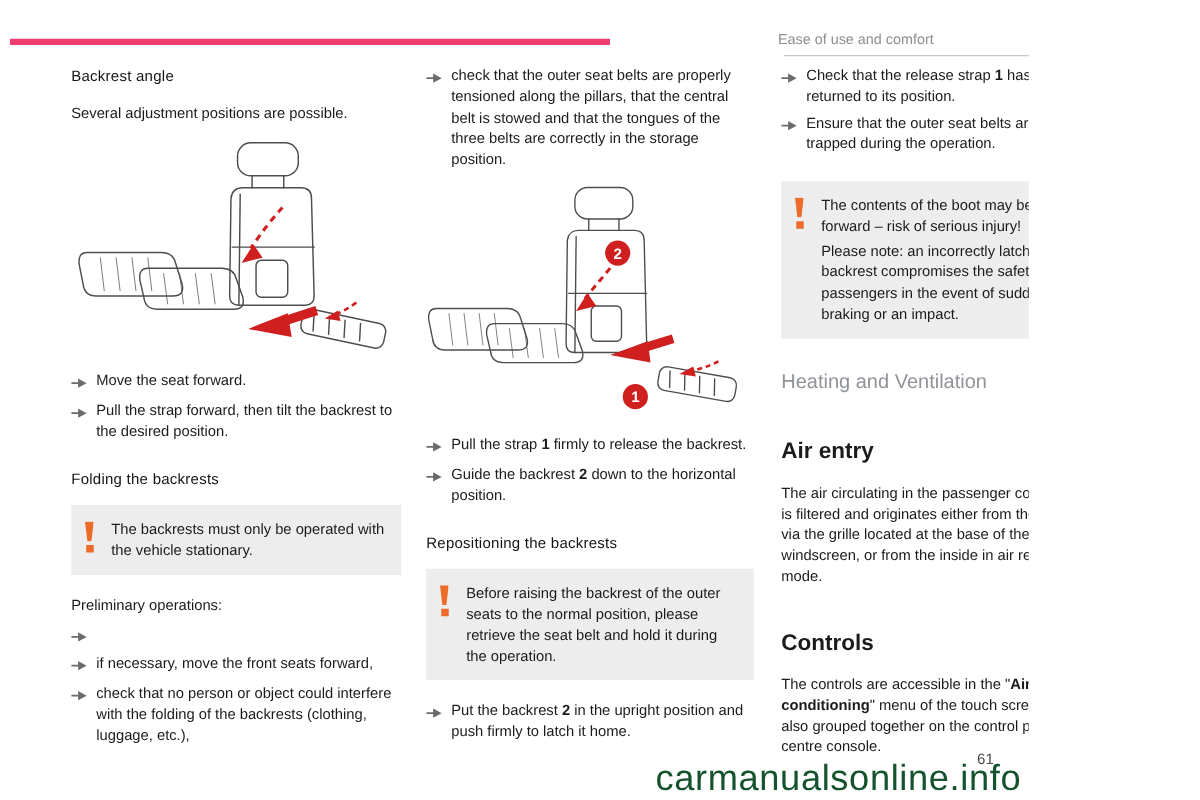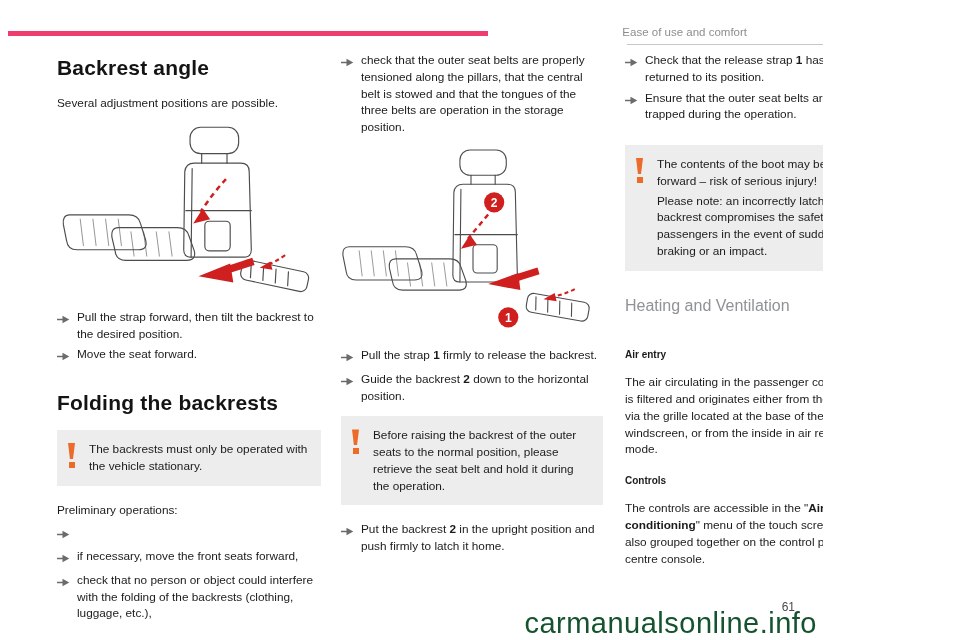--- a/index.html
+++ b/index.html
@@ -7,24 +7,24 @@
   .page{position:relative;width:823px;height:640px;background:#fff;overflow:hidden;
         font-family:"Liberation Sans","DejaVu Sans",sans-serif;color:#1b1b1b}
   .accent-line{position:absolute;left:8px;top:31px;width:480px;height:5px;background:#ee3d6f}
   .header-title{position:absolute;top:26px;right:76px;font-size:11.5px;color:#8b8e90}
   .header-rule{position:absolute;top:44px;left:627px;width:325px;height:1px;background:#c7c7c7}
   .chapter-num{position:absolute;top:152px;right:10px;font-size:64px;font-weight:700;color:#ee3d6f;line-height:1}
   .col{position:absolute;top:52px;font-size:11.8px;line-height:1.42}
   .col1{left:57px;width:264px}
   .col2{left:341px;width:262px}
   .col3{left:625px;width:262px}
-  .h-main{font-size:21px;font-weight:700;color:#141414;margin:1px 0 12px;letter-spacing:.2px}
+  .h-main{font-size:12px;font-weight:400;color:#141414;margin:1px 0 12px;letter-spacing:.2px}
   .mt-lg{margin-top:22px}
   .h-section{font-size:16px;font-weight:400;color:#8f9296;margin:24px 0 31px}
-  .h-sub{font-size:10px;font-weight:700;margin:6px 0 10px}
+  .h-sub{font-size:18px;font-weight:700;margin:6px 0 10px}
   p.body{margin:12px 0 10px}
   .bullet{display:flex;margin:0 0 4px}
   .bullet .ic{flex:0 0 20px;padding-top:3px}
   .warnbox{position:relative;background:#ededed;padding:11px 12px 11px 32px;margin:12px 0 16px}
   .warnbox p{margin:0}
   .warnbox p + p{margin-top:3px}
   .warn-icon{position:absolute;left:11px;top:13px;width:7px;height:26px}
   .warn-icon::before{content:"";position:absolute;left:0;top:0;width:7px;height:16px;background:#ec6b28;
                      clip-path:polygon(0 0,100% 0,72% 100%,28% 100%)}
   .warn-icon::after{content:"";position:absolute;left:1px;bottom:1px;width:6px;height:6px;background:#ec6b28}
@@ -87,28 +87,28 @@
           <path d="M202 132 l-10 6 12 2 z" fill="#cf1f1f"></path>
         </g>
       </svg>
     </figure>
 
     <div class="bullet">
       <span class="ic"><svg width="13" height="9" viewBox="0 0 13 9">
             <path d="M0 4.5h6.5" stroke="#6b6b6b" stroke-width="1.5" fill="none"></path>
             <path d="M5.5 0.8L12.3 4.5L5.5 8.2z" fill="#6b6b6b"></path>
           </svg></span>
+      <span>Move the seat forward.</span>
+    </div>
+    <div class="bullet">
+      <span class="ic"><svg width="13" height="9" viewBox="0 0 13 9">
+            <path d="M0 4.5h6.5" stroke="#6b6b6b" stroke-width="1.5" fill="none"></path>
+            <path d="M5.5 0.8L12.3 4.5L5.5 8.2z" fill="#6b6b6b"></path>
+          </svg></span>
       <span>Pull the strap forward, then tilt the backrest to the desired position.</span>
-    </div>
-    <div class="bullet">
-      <span class="ic"><svg width="13" height="9" viewBox="0 0 13 9">
-            <path d="M0 4.5h6.5" stroke="#6b6b6b" stroke-width="1.5" fill="none"></path>
-            <path d="M5.5 0.8L12.3 4.5L5.5 8.2z" fill="#6b6b6b"></path>
-          </svg></span>
-      <span>Move the seat forward.</span>
     </div>
 
     <h2 class="h-main mt-lg">Folding the backrests</h2>
 
     <div class="warnbox">
       <span class="warn-icon"></span>
       <p>The backrests must only be operated with the vehicle stationary.</p>
     </div>
 
     <p class="body" style="margin-bottom:6px">Preliminary operations:</p>
@@ -133,21 +133,21 @@
       <span>check that no person or object could interfere with the folding of the backrests (clothing, luggage, etc.),</span>
     </div>
   </section>
 
   <section class="col col2">
     <div class="bullet">
       <span class="ic"><svg width="13" height="9" viewBox="0 0 13 9">
             <path d="M0 4.5h6.5" stroke="#6b6b6b" stroke-width="1.5" fill="none"></path>
             <path d="M5.5 0.8L12.3 4.5L5.5 8.2z" fill="#6b6b6b"></path>
           </svg></span>
-      <span>check that the outer seat belts are properly tensioned along the pillars, that the central belt is stowed and that the tongues of the three belts are operation in the storage position.</span>
+      <span>check that the outer seat belts are properly tensioned along the pillars, that the central belt is stowed and that the tongues of the three belts are correctly in the storage position.</span>
     </div>
 
     <figure class="figure">
       <svg viewBox="0 0 260 190">
         <g fill="none" stroke="#4d4d4d" stroke-width="1.1" stroke-linecap="round" stroke-linejoin="round">
           <rect x="118" y="4" width="46" height="25" rx="10"></rect>
           <line x1="129" y1="29" x2="129" y2="38"></line>
           <line x1="153" y1="29" x2="153" y2="38"></line>
           <path d="M112 46 q1-8 9-8 h44 q8 0 8 8 l2 82 q0 7-7 7 h-50 q-7 0-7-7 z"></path>
           <path d="M119 43 l-1 92"></path>
@@ -200,20 +200,21 @@
       <span><span>Pull the strap </span><b class="n">1</b><span> firmly to release the backrest.</span></span>
     </div>
     <div class="bullet">
       <span class="ic"><svg width="13" height="9" viewBox="0 0 13 9">
             <path d="M0 4.5h6.5" stroke="#6b6b6b" stroke-width="1.5" fill="none"></path>
             <path d="M5.5 0.8L12.3 4.5L5.5 8.2z" fill="#6b6b6b"></path>
           </svg></span>
       <span><span>Guide the backrest </span><b class="n">2</b><span> down to the horizontal position.</span></span>
     </div>
 
+    <h2 class="h-main mt-lg">Repositioning the backrests</h2>
 
     <div class="warnbox">
       <span class="warn-icon"></span>
       <p>Before raising the backrest of the outer seats to the normal position, please retrieve the seat belt and hold it during the operation.</p>
     </div>
 
     <div class="bullet">
       <span class="ic"><svg width="13" height="9" viewBox="0 0 13 9">
             <path d="M0 4.5h6.5" stroke="#6b6b6b" stroke-width="1.5" fill="none"></path>
             <path d="M5.5 0.8L12.3 4.5L5.5 8.2z" fill="#6b6b6b"></path>
@@ -242,20 +243,20 @@
       <span class="warn-icon"></span>
       <p>The contents of the boot may be thrown forward – risk of serious injury!</p>
       <p>Please note: an incorrectly latched backrest compromises the safety of passengers in the event of sudden braking or an impact.</p>
     </div>
 
     <h2 class="h-section">Heating and Ventilation</h2>
 
     <h3 class="h-sub">Air entry</h3>
     <p class="body">The air circulating in the passenger compartment is filtered and originates either from the outside via the grille located at the base of the windscreen, or from the inside in air recirculation mode.</p>
 
-    <h3 class="h-sub" style="margin-top:16px">Controls</h3>
+    <h3 class="h-sub" style="margin-top:32px">Controls</h3>
     <p class="body"><span>The controls are accessible in the "</span><b class="n">Air conditioning</b><span>" menu of the touch screen and are also grouped together on the control panel of the centre console.</span></p>
   </section>
 
   <div class="page-num">61</div>
   <div class="watermark">carmanualsonline.info</div>
 
 </div>
 
 </body></html>

